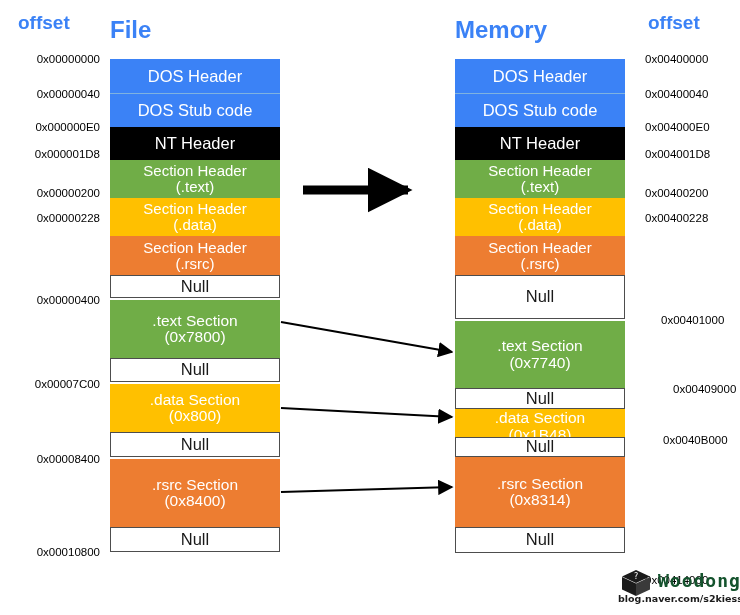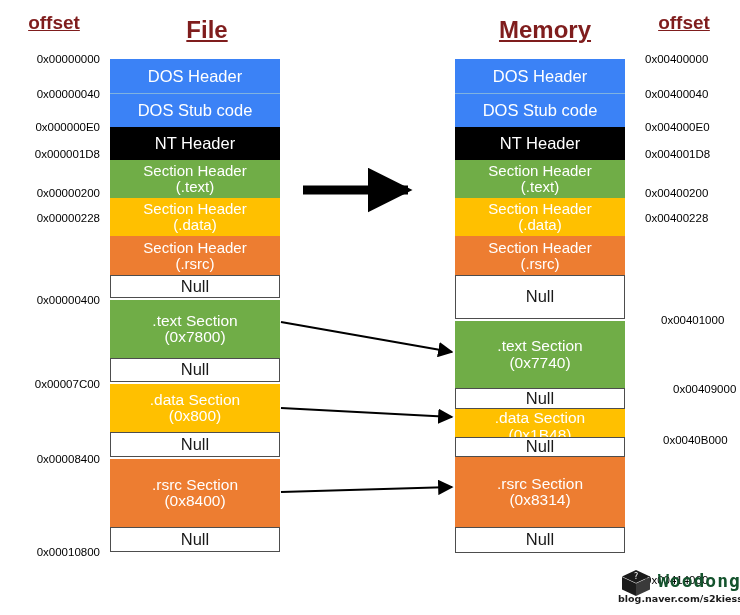--- a/index.html
+++ b/index.html
@@ -13,27 +13,25 @@
     position: relative;
     font-family: "Liberation Sans", sans-serif;
     overflow: hidden;
   }
 
   
   .col-title {
     position: absolute;
     font-size: 24px;
     font-weight: bold;
-    color: #7f1d1d;
-    text-decoration: underline;
-    text-align: center;
+    color: #3b82f6;
     white-space: nowrap;
   }
   .hdr-offset-left  { left: 18px;  top: 12px; width: 72px; font-size: 19px; }
-  .hdr-file         { left: 122px; top: 16px; width: 170px; }
+  .hdr-file         { left: 110px; top: 16px; width: 170px; }
   .hdr-memory       { left: 455px; top: 16px; width: 180px; }
   .hdr-offset-right { left: 648px; top: 12px; width: 72px; font-size: 19px; }
 
   
   .column {
     position: absolute;
     width: 170px;
   }
   .col-file   { left: 110px; top: 59px; }
   .col-memory { left: 455px; top: 59px; }

